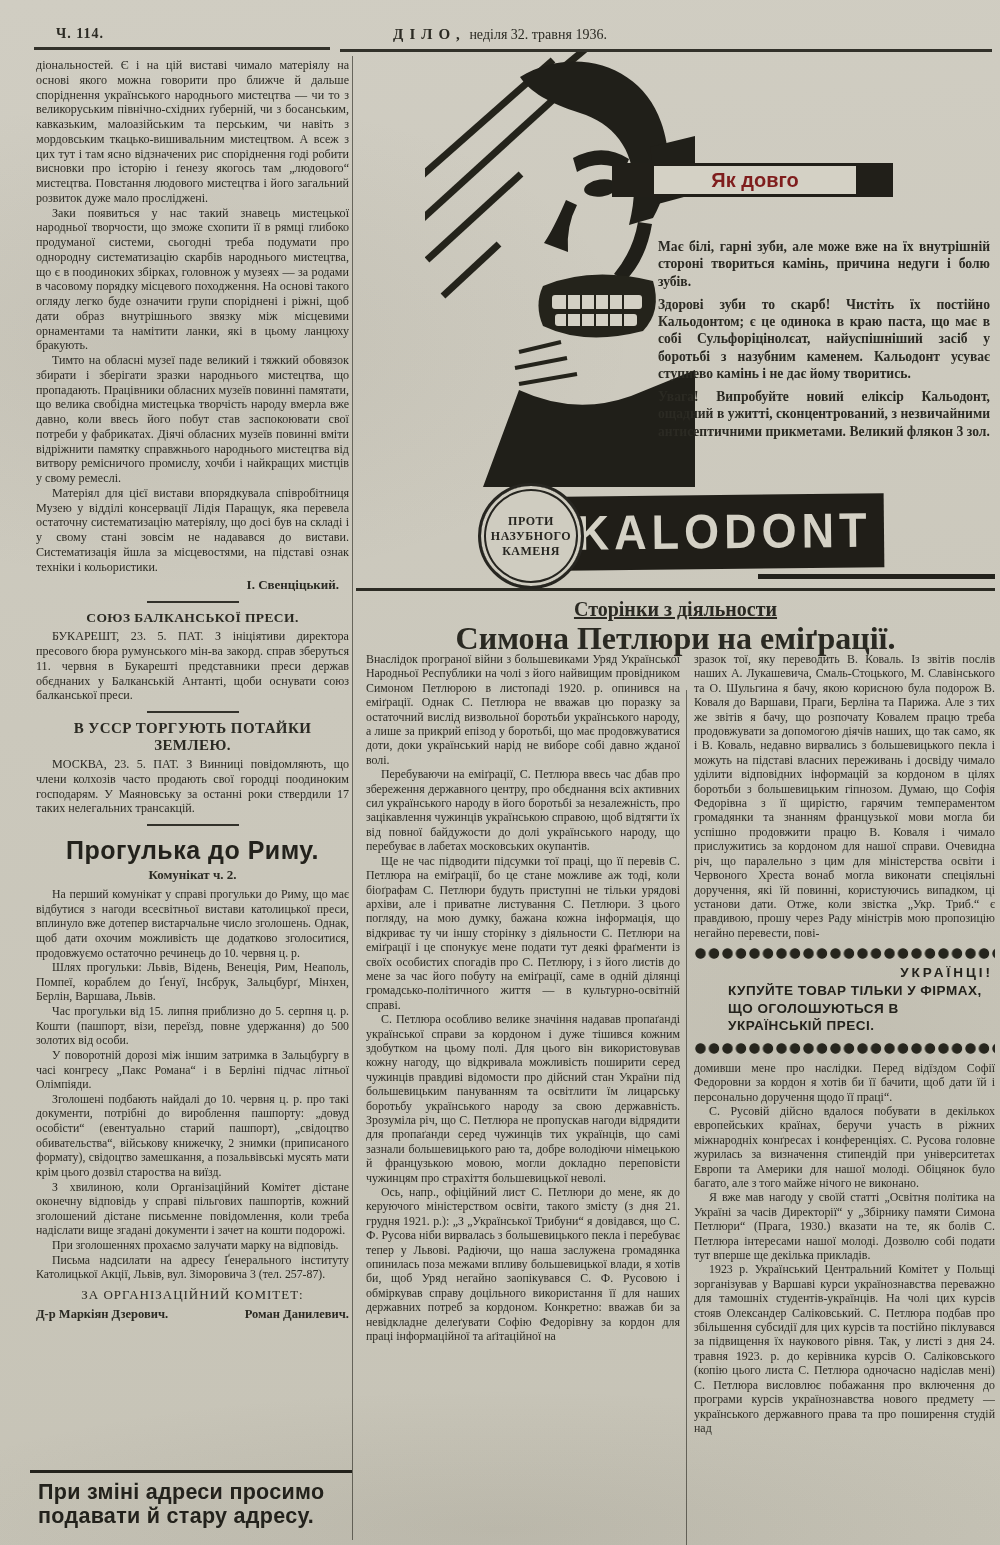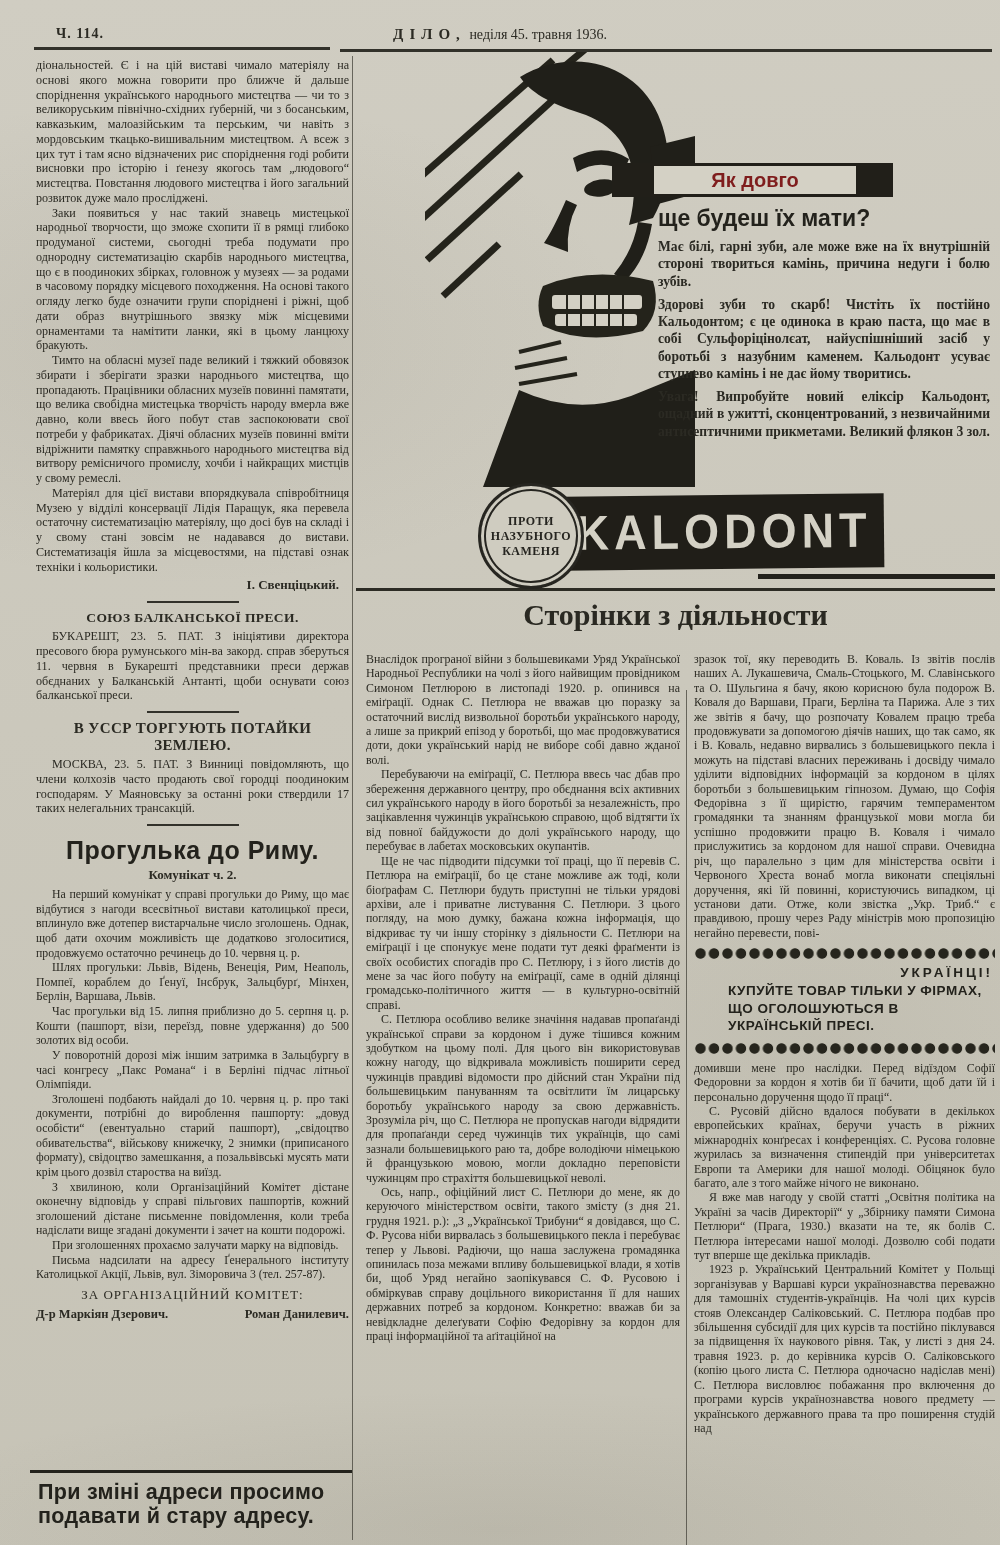--- a/index.html
+++ b/index.html
@@ -59,21 +59,21 @@
                 font-size:45px; letter-spacing:5px; transform:scaleY(1.08); }
   .logo-seal { position:absolute; left:0; top:0; width:100px; height:100px; border-radius:50%;
                background:#cfccc0; border:3px solid #262520;
                box-shadow: inset 0 0 0 3px #cfccc0, inset 0 0 0 5px #262520;
                display:flex; flex-direction:column; align-items:center; justify-content:center; z-index:2; }
   .logo-seal span { font-size:12px; font-weight:bold; line-height:1.25; letter-spacing:.5px; color:#262520; }
   .rule-right-short { position:absolute; left:758px; top:574px; width:237px; height:5px; background:#23221c; }
   .rule-right-main  { position:absolute; left:356px; top:588px; width:639px; height:3px; background:#2c2b24; }
   
   .art-title { position:absolute; left:356px; top:598px; width:639px; text-align:center; color:#2a2922; }
-  .art-title .t1 { font-size:30px; font-weight:600; line-height:1.1; }
+  .art-title .t1 { font-size:20px; font-weight:600; line-height:1.1;text-decoration:underline; }
   .art-title .t2 { font-size:32px; font-weight:600; line-height:1.15; }
   .colmn { position:absolute; top:652px; height:855px; overflow:hidden; }
   .col1 { left:366px; width:314px; }
   .col2 { left:694px; width:301px; }
   .colmn p { margin:0; font-size:11.9px; line-height:1.21; text-align:justify; text-indent:15px; }
   
   .box-ua { margin:7px 0 6px 0; }
   .dots-row { height:13px;
       background:radial-gradient(circle at 6.5px 6.5px, #26251d 4.8px, rgba(0,0,0,0) 5.6px);
       background-size:13.5px 13px; background-repeat:repeat-x; }
@@ -82,21 +82,21 @@
   .box-ua-body  { font-weight:bold; font-size:13.5px; line-height:1.3; letter-spacing:.5px; padding-left:32px; margin-top:2px; }
 </style>
 </head>
 <body>
 
 <div class="page">
 
   <div class="hdr-issue">Ч. 114.</div>
   <div class="hdr-mast">
     <span class="mast-name">ДІЛО,</span>
-    <span>неділя 45. травня 1936.</span>
+    <span>неділя 32. травня 1936.</span>
   </div>
   <div class="rule-hdr-left"></div>
   <div class="rule-hdr-right"></div>
   <div class="vrule-main"></div>
 
   <div class="leftcol">
     <div class="body-text continuation">
         <p>діональностей. Є і на цій виставі чимало матеріялу на основі якого можна говорити про ближче й дальше споріднення українського народнього мистецтва — чи то з великоруським північно-східних ґуберній, чи з босанським, кавказьким, малоазійським та перським, чи навіть з мордовським ткацько-вишивальним мистецтвом. А всеж з цих тут і там ясно відзначених рис споріднення годі робити висновки про історію і ґенезу якогось там „людового“ мистецтва. Повстання людового мистецтва і його загальний розвиток дуже мало просліджені.</p>
         <p>Заки появиться у нас такий знавець мистецької народньої творчости, що зможе схопити її в рямці глибоко продуманої системи, сьогодні треба подумати про однородну систематизацію скарбів народнього мистецтва, що є в поодиноких збірках, головнож у музеях — за родами в часовому порядку місцевого походження. На основі такого огляду легко буде означити групи споріднені і ріжні, щоб дати образ внутрішнього звязку між місцевими орнаментами та намітити ланки, які в цьому ланцюху бракують.</p>
         <p>Тимто на обласні музеї паде великий і тяжкий обовязок збирати і зберігати зразки народнього мистецтва, що пропадають. Працівники обласних музеїв повинні памятати, що велика свобідна мистецька творчість народу вмерла вже давно, коли ввесь його побут став заспокоювати свої потреби у фабрикатах. Діячі обласних музеїв повинні вміти відріжнити памятку справжнього народнього мистецтва від витвору ремісничого промислу, хочби і найкращих мистців у свому ремеслі.</p>
@@ -171,21 +171,20 @@
         <line x1="90" y1="316" x2="142" y2="306"></line>
         <line x1="94" y1="332" x2="152" y2="322"></line>
       </g>
       <path d="M58,435 L94,338 Q150,364 206,344 L270,318 L270,435 Z" fill="#201f19"></path>
     </svg>
   </div>
 
   <div class="ad-banner">
     <div class="ad-banner-label">Як довго</div>
   </div>
-  <div class="ad-headline">ще будеш їх мати?</div>
   <div class="ad-body">
       <p>Має білі, гарні зуби, але може вже на їх внутрішній стороні твориться камінь, причина недуги і болю зубів.</p>
       <p>Здорові зуби то скарб! Чистіть їх постійно Кальодонтом; є це одинока в краю паста, що має в собі Сульфоріцінолєат, найуспішніший засіб у боротьбі з назубним каменем. Кальодонт усуває ступнево камінь і не дає йому творитись.</p>
       <p>Увага! Випробуйте новий еліксір Кальодонт, ощадний в ужитті, сконцентрований, з незвичайними антисептичними прикметами. Великий флякон 3 зол.</p>
     </div>
 
   <div class="logo-band">
     <div class="logo-banner">
       <span class="logo-brand">KALODONT</span>
     </div>
@@ -193,20 +192,21 @@
       <span>ПРОТИ</span>
       <span>НАЗУБНОГО</span>
       <span>КАМЕНЯ</span>
     </div>
   </div>
   <div class="rule-right-short"></div>
   <div class="rule-right-main"></div>
 
   <div class="art-title">
     <div class="t1">Сторінки з діяльности</div>
+    <div class="t2">Симона Петлюри на еміґрації.</div>
   </div>
   <div class="vrule-cols"></div>
 
   <div class="colmn col1 continuation">
       <p>Внаслідок програної війни з большевиками Уряд Української Народньої Республики на чолі з його найвищим провідником Симоном Петлюрою в листопаді 1920. р. опинився на еміґрації. Однак С. Петлюра не вважав цю поразку за остаточний вислід визвольної боротьби українського народу, а лише за прикрий епізод у боротьбі, що має продовжуватися доти, доки український нарід не виборе собі давно жданої волі.</p>
       <p>Перебуваючи на еміґрації, С. Петлюра ввесь час дбав про збереження державного центру, про обєднання всіх активних сил українського народу в його боротьбі за незалежність, про зацікавлення чужинців українською справою, щоб відтягти їх від повної байдужости до долі українського народу, що перебуває в лабетах московських окупантів.</p>
       <p>Ще не час підводити підсумки тої праці, що її перевів С. Петлюра на еміґрації, бо це стане можливе аж тоді, коли біоґрафам С. Петлюри будуть приступні не тільки урядові архіви, але і приватне листування С. Петлюри. З цього погляду, на мою думку, бажана кожна інформація, що відкриває ту чи іншу сторінку з діяльности С. Петлюри на еміґрації і це спонукує мене подати тут деякі фраґменти із своїх особистих спогадів про С. Петлюру, і з його листів до мене за час його побуту на еміґрації, саме в одній ділянці громадсько-політичного життя — в культурно-освітній справі.</p>
       <p>С. Петлюра особливо велике значіння надавав пропаґанді української справи за кордоном і дуже тішився кожним здобутком на цьому полі. Для цього він використовував кожну нагоду, що відкривала можливість поширити серед чужинців правдиві відомости про дійсний стан України під большевицьким пануванням та освітлити їм лицарську боротьбу українського народу за свою державність. Зрозуміла річ, що С. Петлюра не пропускав нагоди відрядити для пропаґанди серед чужинців тих українців, що самі зазнали большевицького раю та, добре володіючи німецькою й французькою мовою, могли докладно переповісти чужинцям про страхіття большевицької неволі.</p>
       <p>Ось, напр., офіційний лист С. Петлюри до мене, як до керуючого міністерством освіти, такого змісту (з дня 21. грудня 1921. р.): „З „Української Трибуни“ я довідався, що С. Ф. Русова ніби вирвалась з большевицького пекла і перебуває тепер у Львові. Радіючи, що наша заслужена громадянка опинилась поза межами впливу большевицької влади, я хотів би, щоб Уряд негайно заопікувався С. Ф. Русовою і обміркував справу доцільного використання її для наших державних потреб за кордоном. Конкретно: вважав би за невідкладне делеґувати Софію Федорівну за кордон для праці інформаційної та аґітаційної на</p>
     </div>

